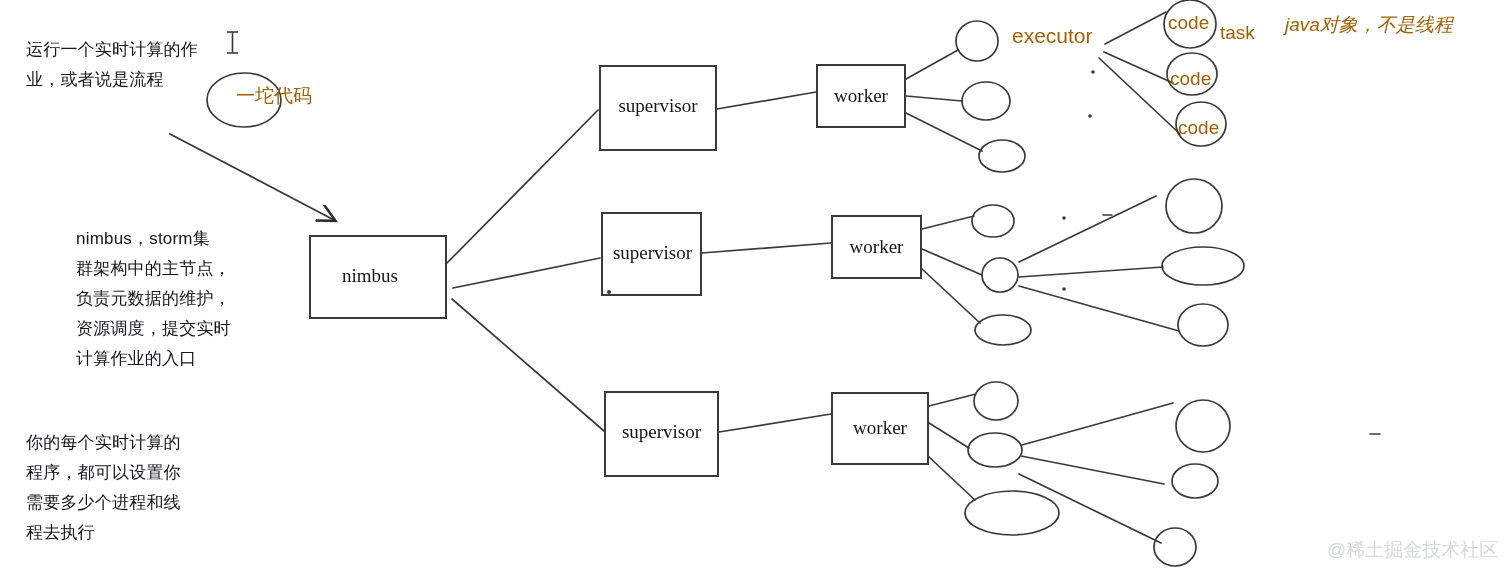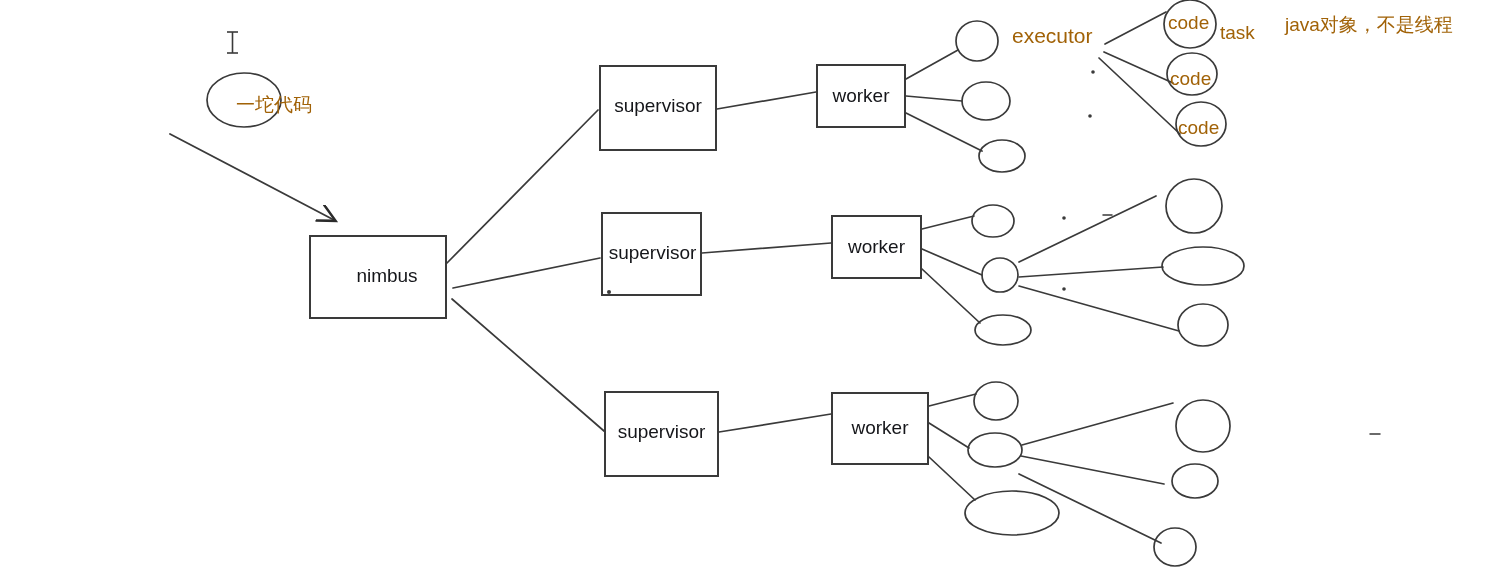--- a/index.html
+++ b/index.html
@@ -31,41 +31,41 @@
     color: #15161a;
     font-family: "Liberation Sans", "DejaVu Sans", sans-serif;
     font-size: 17px;
     line-height: 30px;
     white-space: pre;
     letter-spacing: 0.2px;
   }
   .box-label {
     position: absolute;
     color: #15161a;
-    font-family: Liberation Sans, sans-serif;
+    font-family: Liberation Serif, serif;
     font-size: 19px;
     white-space: nowrap;
     text-align: center;
   }
   .circle-label {
     position: absolute;
     color: #a16207;
     font-family: "Liberation Sans", "DejaVu Sans", sans-serif;
     font-size: 19px;
     white-space: nowrap;
   }
   .plain-label {
     position: absolute;
     color: #a16207;
     font-family: "Liberation Sans", "DejaVu Sans", sans-serif;
     white-space: nowrap;
   }
   #label-executor { font-size: 21px; }
   #label-task { font-size: 19px; }
-  #label-java-note { font-size: 19px; }
+  #label-java-note { font-size: 19px; font-style: italic; }
   .watermark {
     position: absolute;
     color: #d6d8dc;
     font-family: "Liberation Sans", "DejaVu Sans", sans-serif;
     font-size: 19px;
     white-space: nowrap;
   }
 </style>
 </head>
 <body>
@@ -217,39 +217,51 @@
       <circle cx="1064" cy="289" r="1.8"></circle>
     </g>
 
     <g stroke="#3a3a3a" stroke-width="1.6" fill="none">
       <line x1="227" y1="32" x2="238" y2="32"></line>
       <line x1="232.5" y1="32" x2="232.5" y2="53"></line>
       <line x1="227" y1="53" x2="238" y2="53"></line>
     </g>
   </svg>
 
-
-  <div class="circle-label" style="left:207px; top:92px;padding-left:29px;">一坨代码</div>
-
-
-
-  <div class="box-label" style="left:310px; top:265px; width:136px;padding-left:9px;">nimbus</div>
+  <div class="note" style="left:26px; top:35px;">运行一个实时计算的作
+业，或者说是流程</div>
+
+  <div class="circle-label" style="left:207px; top:83px;padding-left:29px;">一坨代码</div>
+
+  <div class="note" style="left:76px; top:224px;">nimbus，storm集
+群架构中的主节点，
+负责元数据的维护，
+资源调度，提交实时
+计算作业的入口</div>
+
+  <div class="note" style="left:26px; top:428px;">你的每个实时计算的
+程序，都可以设置你
+需要多少个进程和线
+程去执行</div>
+
+  <div class="box-label" style="left:302px; top:265px; width:136px;">nimbus</div>
 
   <div class="box-label" style="left:600px; top:95px; width:116px;">supervisor</div>
   <div class="box-label" style="left:596px; top:242px; width:113px;">supervisor</div>
   <div class="box-label" style="left:605px; top:421px; width:113px;">supervisor</div>
 
   <div class="box-label" style="left:817px; top:85px; width:88px;">worker</div>
   <div class="box-label" style="left:832px; top:236px; width:89px;">worker</div>
   <div class="box-label" style="left:832px; top:417px; width:96px;">worker</div>
 
   <div class="plain-label" id="label-executor" style="left:1012px; top:24px;">executor</div>
 
   <div class="circle-label" style="left:1168px; top:12px;">code</div>
   <div class="circle-label" style="left:1170px; top:68px;">code</div>
   <div class="circle-label" style="left:1178px; top:117px;">code</div>
 
   <div class="plain-label" id="label-task" style="left:1220px; top:22px;">task</div>
 
   <div class="plain-label" id="label-java-note" style="left:1285px; top:12px;">java对象，不是线程</div>
 
+  <div class="watermark" style="left:1327px; top:537px;">@稀土掘金技术社区</div>
 
 </div>
 
 </body></html>

